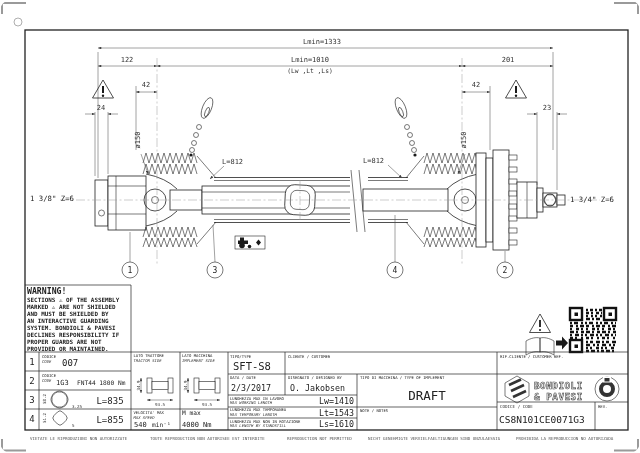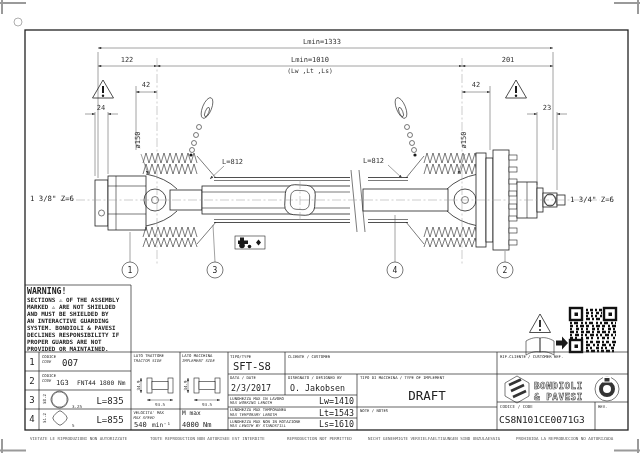--- a/index.html
+++ b/index.html
@@ -1,17 +1,17 @@
 <!DOCTYPE html>
 <html><head>
 <meta charset="utf-8">
 <style>
   html,body{margin:0;padding:0;background:#ffffff;}
   .page{position:relative;width:640px;height:453px;background:#fff;overflow:hidden;
-        font-family:"DejaVu Sans Mono", monospace;}
+        font-family:"DejaVu Sans Mono", monospace;border-radius:11px;}
   svg text{font-family:"DejaVu Sans Mono", monospace;fill:#222;}
   .t-dim{font-size:7px;fill:#333;}
   .t-dim-s{font-size:6.3px;fill:#333;}
   .t-spline{font-size:7.3px;fill:#222;}
   .t-balloon{font-size:8px;}
   .t-warn-title{font-size:8.2px;font-weight:bold;}
   .t-warn{font-size:5.9px;font-weight:bold;}
   .t-lbl{font-size:3.9px;}
   .t-lbl-i{font-size:3.9px;font-style:italic;fill:#333;}
   .t-num{font-size:9px;}

